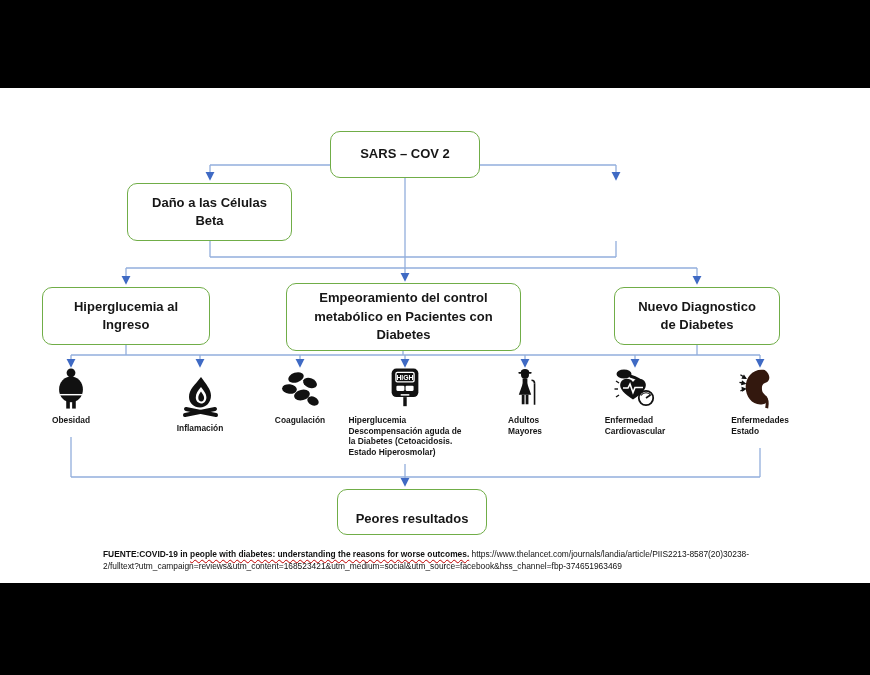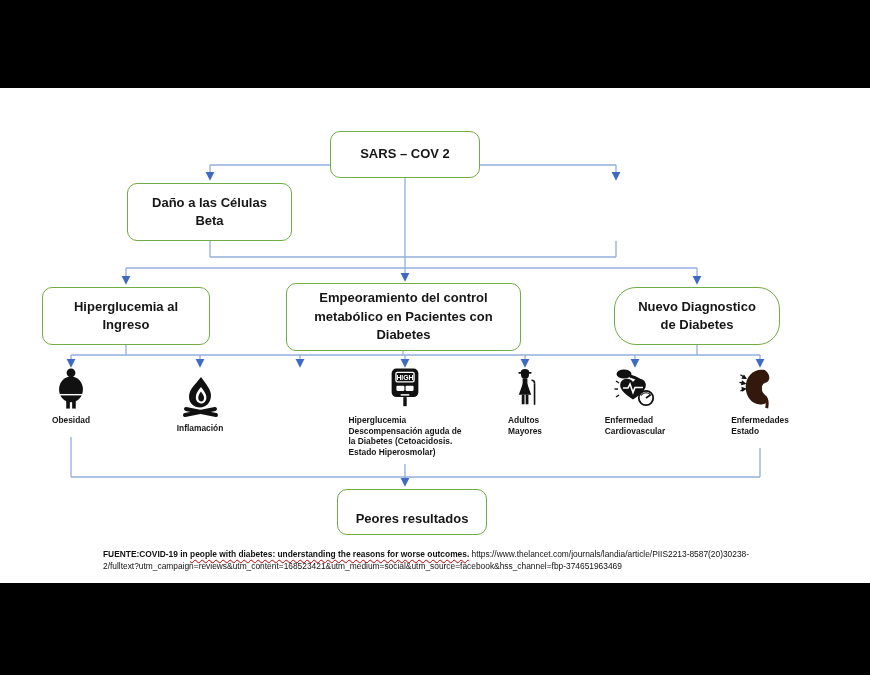--- a/index.html
+++ b/index.html
@@ -98,21 +98,21 @@
     <span class="box-label">Hiperglucemia al
 Ingreso</span>
   </div>
 
   <div class="fbox" style="left:286px;top:195px;width:235px;height:68px;">
     <span class="box-label">Empeoramiento del control
 metabólico en Pacientes con
 Diabetes</span>
   </div>
 
-  <div class="fbox" style="left:614px;top:199px;width:166px;height:58px;border-radius:22px;">
+  <div class="fbox" style="left:614px;top:199px;width:166px;height:58px;">
     <span class="box-label">Nuevo Diagnostico
 de Diabetes</span>
   </div>
 
   <div class="factor" style="left:26px;top:280px;width:90px;">
     <div class="factor-icon">
       <svg width="34" height="42" viewBox="0 0 34 44" fill="#111">
         <circle cx="17" cy="5" r="4.6"></circle>
         <ellipse cx="17" cy="22.5" rx="12.5" ry="13.5"></ellipse>
         <rect x="5.5" y="27.2" width="23" height="1.5" fill="#fff"></rect>
@@ -129,20 +129,32 @@
         <path d="M24,1 C18,9 12,13 12,21 C12,27 17,31.5 23,31.5 C29,31.5 34,26.5 34,19.5 C34,13.5 29,8 24,1 Z" fill="#111"></path>
         <path d="M24,11 C20.7,15.2 18.8,17.4 18.8,21.6 C18.8,25 21,27.4 24.2,27.4 C27.3,27.4 29.4,24.7 29.4,21.4 C29.4,17.4 26.4,14.6 24,11 Z" fill="#fff"></path>
         <path d="M24,15.5 C22.2,18.3 21.3,19.5 21.3,22 C21.3,24 22.7,25.5 24.3,25.5 C26,25.5 27.1,23.9 27.1,22 C27.1,19.6 25.5,18 24,15.5 Z" fill="#111"></path>
         <line x1="8" y1="39" x2="38" y2="33" stroke="#111" stroke-width="4" stroke-linecap="round"></line>
         <line x1="9" y1="33" x2="39" y2="39" stroke="#111" stroke-width="4" stroke-linecap="round"></line>
       </svg>
     </div>
     <div class="factor-label">Inflamación</div>
   </div>
 
+  <div class="factor" style="left:262px;top:280px;width:76px;">
+    <div class="factor-icon">
+      <svg width="40" height="40" viewBox="0 0 40 40" fill="#111">
+        <ellipse cx="16" cy="7.5" rx="8" ry="5" transform="rotate(-18 16 7.5)"></ellipse>
+        <ellipse cx="30" cy="13" rx="7.2" ry="4.8" transform="rotate(22 30 13)"></ellipse>
+        <ellipse cx="9.5" cy="19" rx="7.4" ry="4.8" transform="rotate(6 9.5 19)"></ellipse>
+        <ellipse cx="22" cy="25" rx="8" ry="5.2" transform="rotate(-14 22 25)"></ellipse>
+        <ellipse cx="33" cy="31" rx="6" ry="4.2" transform="rotate(28 33 31)"></ellipse>
+      </svg>
+    </div>
+    <div class="factor-label">Coagulación</div>
+  </div>
 
   <div class="factor" style="left:332px;top:280px;width:146px;">
     <div class="factor-icon">
       <svg width="34" height="42" viewBox="0 0 34 44">
         <rect x="3" y="0.5" width="28" height="30" rx="5" fill="#111"></rect>
         <rect x="7.5" y="4.5" width="19" height="10" rx="1.5" fill="none" stroke="#fff" stroke-width="1.4"></rect>
         <text x="17" y="12.4" text-anchor="middle" font-size="7.2" font-weight="bold" fill="#fff">HIGH</text>
         <rect x="8" y="18.5" width="8.4" height="5.6" rx="1.2" fill="#fff"></rect>
         <rect x="17.6" y="18.5" width="8.4" height="5.6" rx="1.2" fill="#fff"></rect>
         <rect x="12.5" y="27.4" width="9" height="1.5" fill="#fff"></rect>

